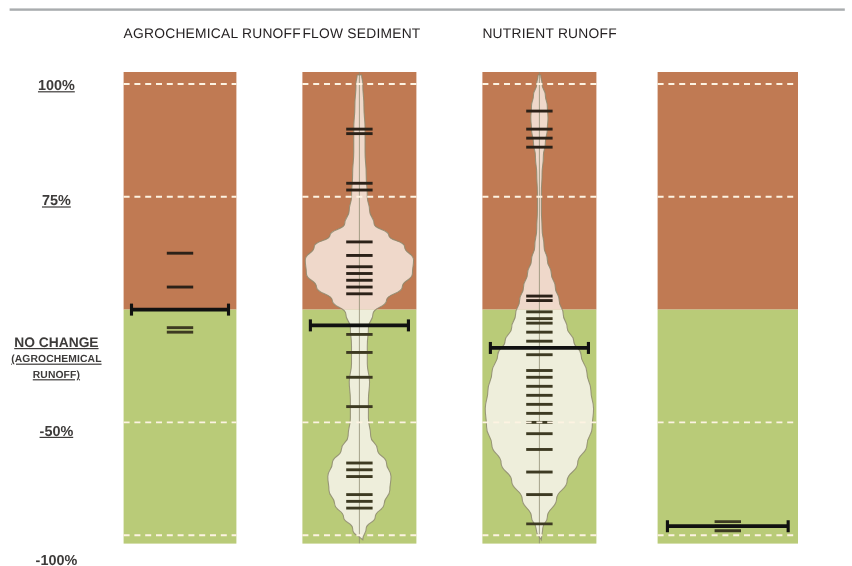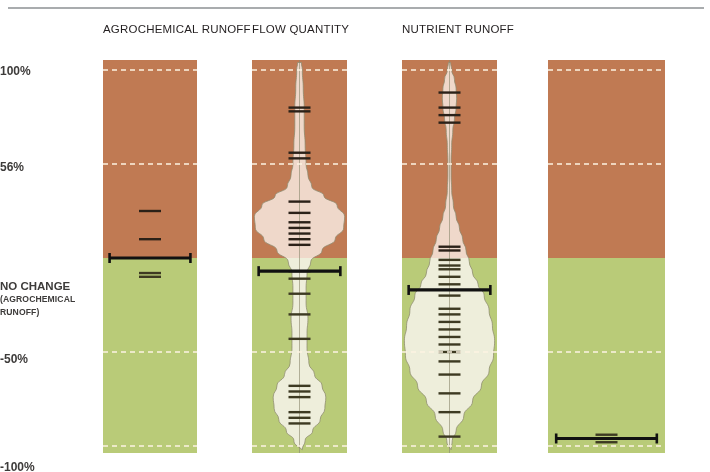--- a/index.html
+++ b/index.html
@@ -34,25 +34,26 @@
     top: 23px;
     text-align: center;
     font-size: 11.5px;
     letter-spacing: 0.2px;
     font-weight: 400;
     color: #231f20;
     white-space: nowrap;
   }
   .axis-label {
     position: absolute;
-    text-align: left;
+    text-align: center;
     font-size: 12px;
     font-weight: 700;
     color: #3d3b3a;
     white-space: nowrap;
+    text-decoration: underline;
   }
   .axis-label.nochange {
     font-size: 11.5px;
     line-height: 13px;
   }
   .axis-label .sub {
     display: block;
     font-size: 8.6px;
     font-weight: 700;
     letter-spacing: 0.1px;
@@ -60,25 +61,25 @@
   svg { display:block; }
 </style>
 </head>
 <body>
 
 <div id="figure">
 
   <div class="top-rule"></div>
 
   <div class="col-title" style="left:103px; width:94px;">AGROCHEMICAL RUNOFF</div>
-  <div class="col-title" style="left:252px; width:95px;">FLOW QUANTITY</div>
+  <div class="col-title" style="left:252px; width:95px;">FLOW SEDIMENT</div>
   <div class="col-title" style="left:402px; width:95px;">NUTRIENT RUNOFF</div>
 
   <div class="axis-label" style="left:0px; top:64px; width:94px;">100%</div>
-  <div class="axis-label" style="left:0px; top:160px; width:94px;">56%</div>
+  <div class="axis-label" style="left:0px; top:160px; width:94px;">75%</div>
   <div class="axis-label nochange" style="left:0px; top:248px; width:94px;margin-top:32px;">
     <span>NO CHANGE</span>
     <span class="sub">(AGROCHEMICAL</span>
     <span class="sub">RUNOFF)</span>
   </div>
   <div class="axis-label" style="left:0px; top:352px; width:94px;">-50%</div>
   <div class="axis-label" style="left:0px; top:460px; width:94px;">-100%</div>
 
   <svg id="plot" width="710" height="472" style="position:absolute;left:0;top:0;">
       <defs>

